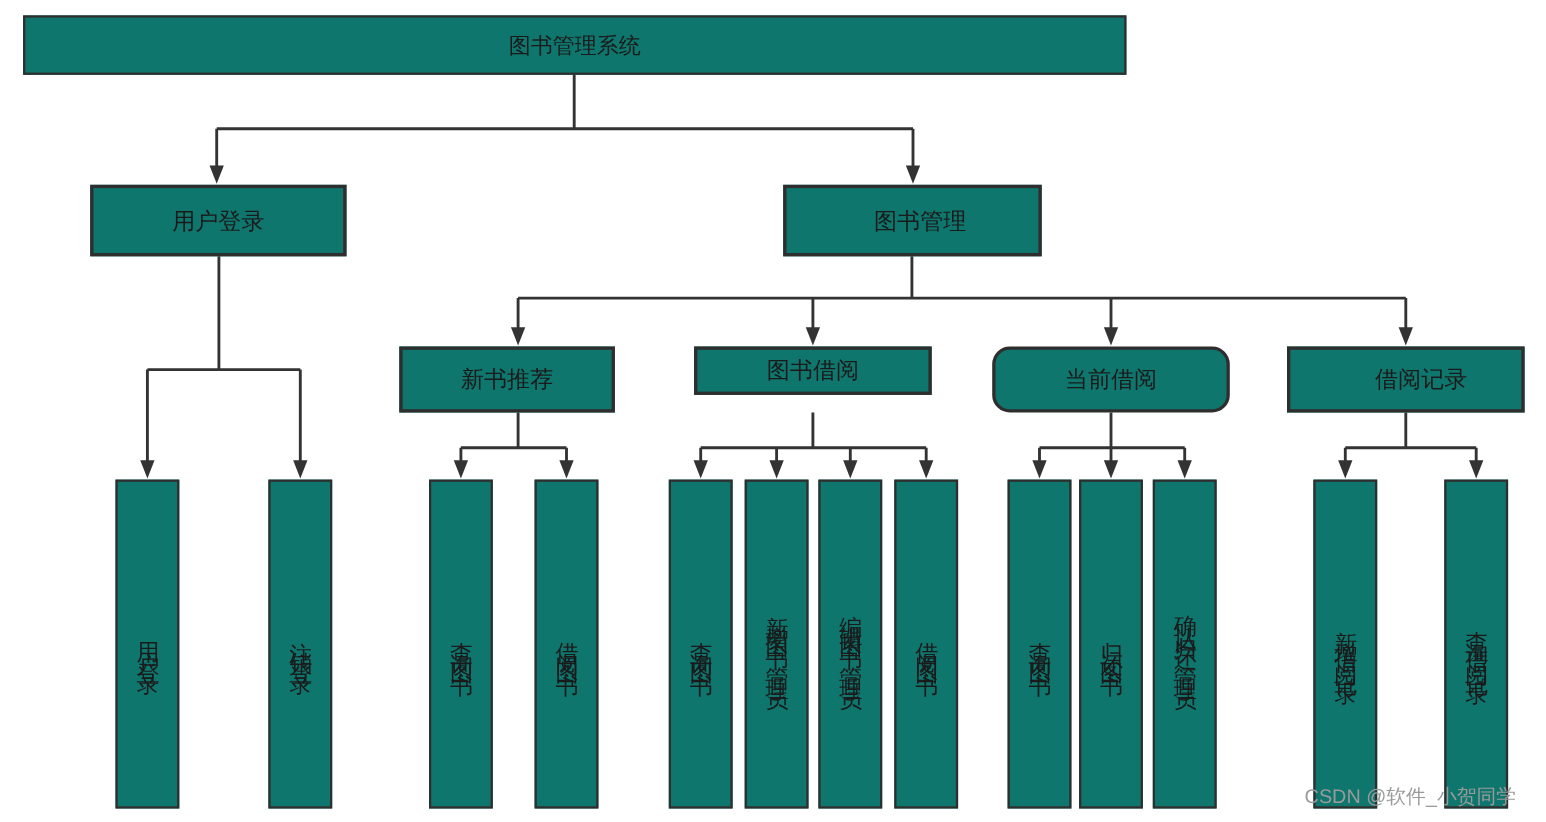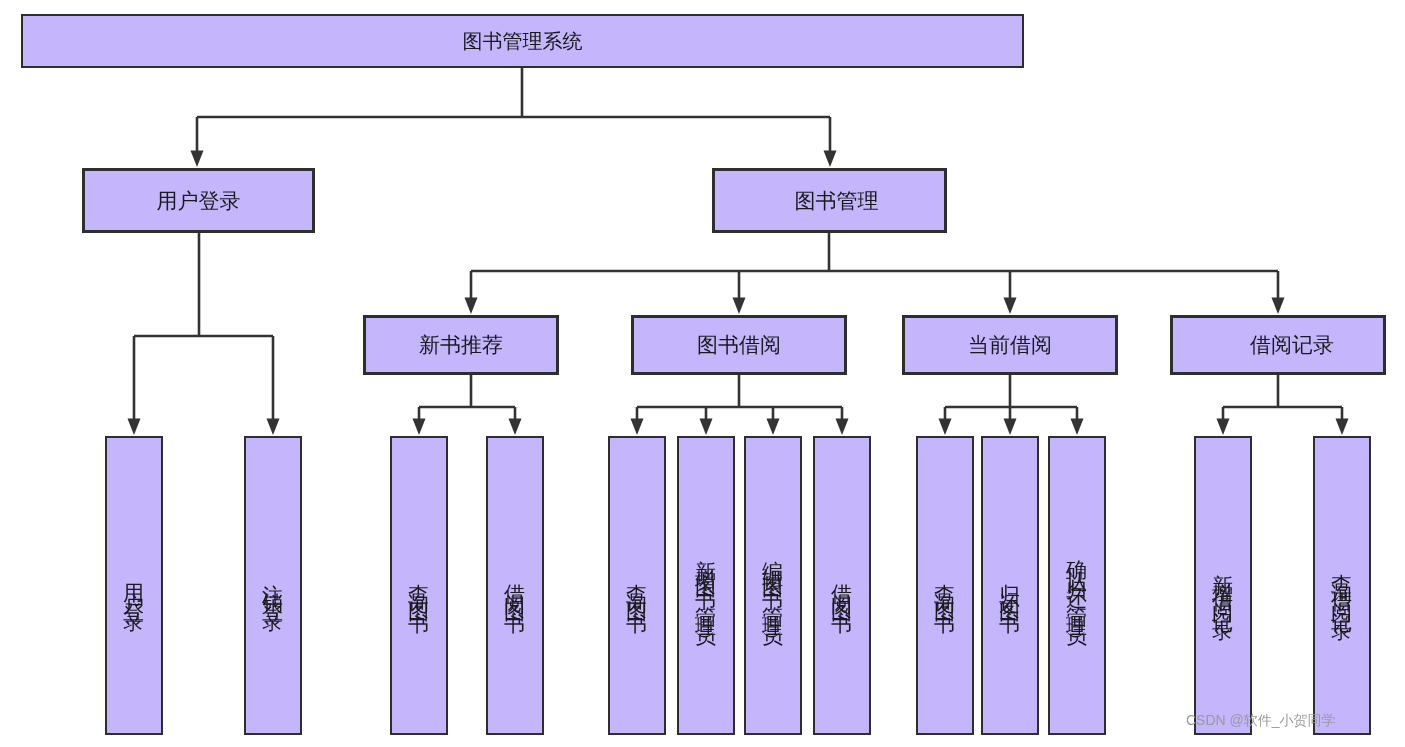--- a/index.html
+++ b/index.html
@@ -31,21 +31,21 @@
     fill:none;
     stroke:var(--line);
     stroke-width:2.6;
   }
   svg.wires polygon{
     fill:var(--line);
     stroke:none;
   }
   .box{
     position:absolute;
-    background:#c4b5fd;
+    background:#0f766e;
     border:3px solid var(--box-border);
     box-sizing:border-box;
     display:flex;
     align-items:center;
     justify-content:center;
     color:var(--text);
     z-index:2;
   }
   .box.root{
     border-width:2px;
@@ -62,21 +62,21 @@
     writing-mode:vertical-rl;
     text-orientation:mixed;
     letter-spacing:0.45em;
     line-height:1;
     white-space:nowrap;
   }
   .watermark{
     position:absolute;
     left:1186px;
     top:712px;
-    font-size:14px;
+    font-size:18px;
     color:var(--watermark);
     z-index:3;
     white-space:nowrap;
   }
 </style>
 </head>
 <body>
 
 <div class="canvas">
 
@@ -129,22 +129,22 @@
       <polygon points="1335.5,418.5 1348.5,418.5 1342,435"></polygon>
     </g>
   </svg>
 
   <div class="box root" style="left:21px;top:14px;width:1003px;height:54px;">图书管理系统</div>
 
   <div class="box h" style="left:82px;top:168px;width:233px;height:65px;">用户登录</div>
   <div class="box h" style="left:712px;top:168px;width:235px;height:65px;padding-left:14px;">图书管理</div>
 
   <div class="box h" style="left:363px;top:315px;width:196px;height:60px;">新书推荐</div>
-  <div class="box h" style="left:631px;top:315px;width:216px;height:60px;">图书借阅</div>
-  <div class="box h" style="left:902px;top:315px;width:216px;height:60px;">当前借阅</div>
+  <div class="box h" style="left:631px;top:315px;width:216px;height:44px;">图书借阅</div>
+  <div class="box h" style="left:902px;top:315px;width:216px;height:60px;border-radius:16px;">当前借阅</div>
   <div class="box h" style="left:1170px;top:315px;width:216px;height:60px;padding-left:28px;">借阅记录</div>
 
   <div class="box leaf" style="left:105px;top:436px;width:58px;height:299px;">
     <span class="vtext">用户登录</span>
   </div>
   <div class="box leaf" style="left:244px;top:436px;width:58px;height:299px;">
     <span class="vtext">注销登录</span>
   </div>
 
   <div class="box leaf" style="left:390px;top:436px;width:58px;height:299px;">

